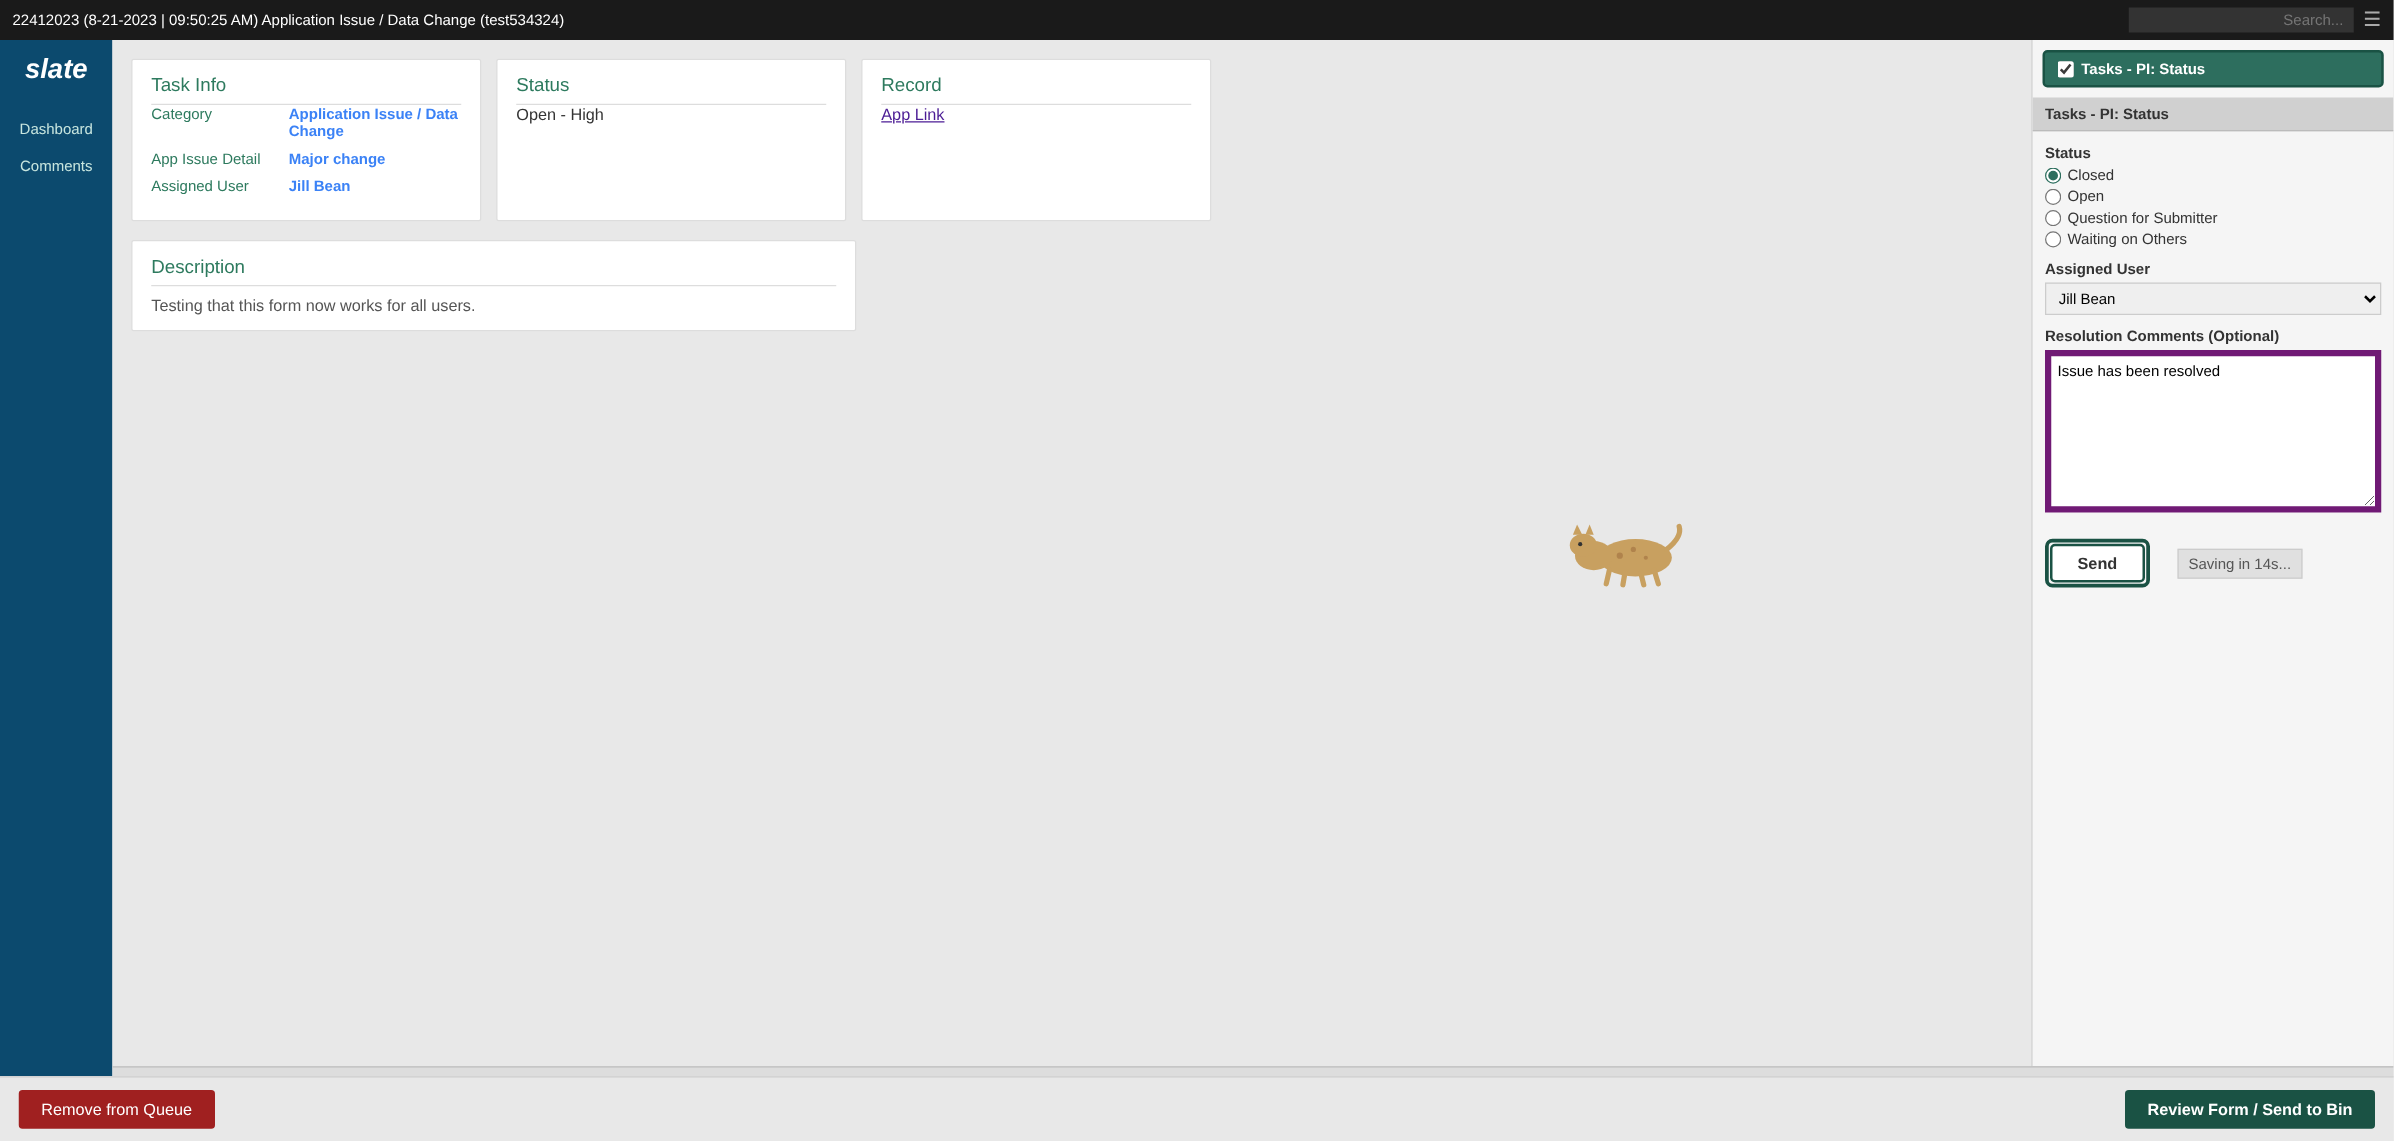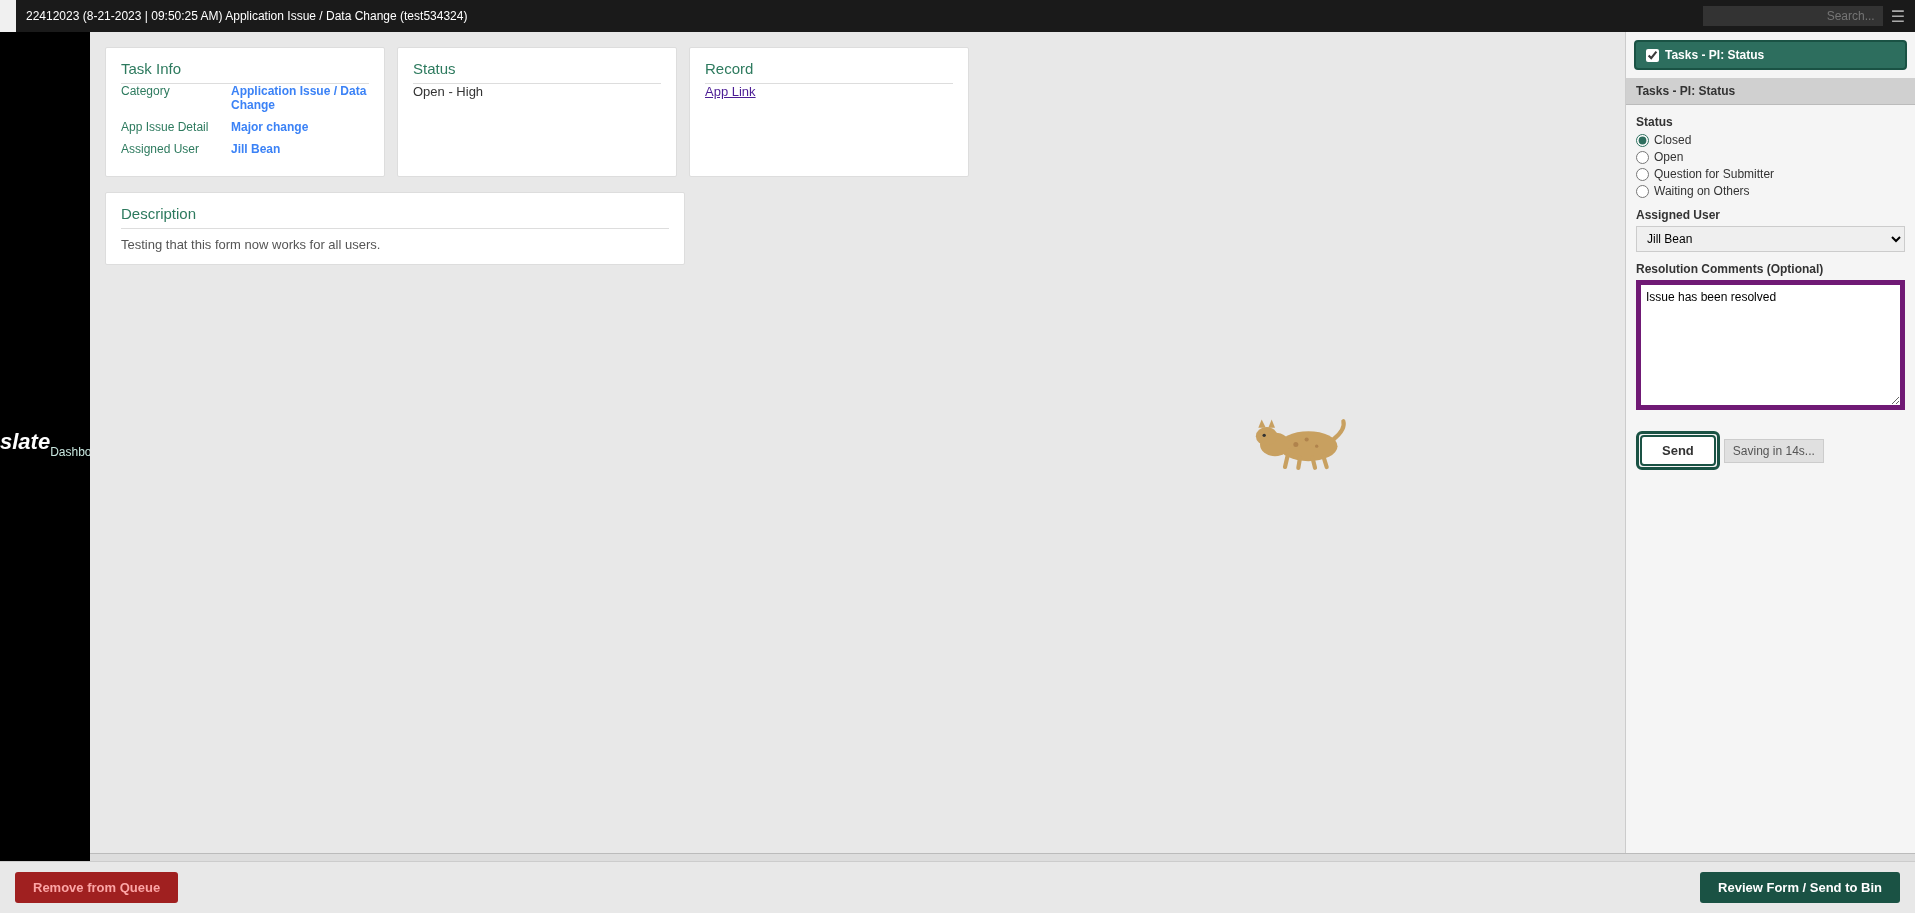--- a/index.html
+++ b/index.html
@@ -7,21 +7,20 @@
 
     
     #top-bar {
       display: flex;
       align-items: center;
       background: #1a1a1a;
       color: #fff;
       height: 32px;
       padding: 0 10px;
       flex-shrink: 0;
-      margin-left: 16px;
     }
     #top-bar .title { flex: 1; font-size: 12px; }
     #top-bar .search-input {
       background: #333;
       border: none;
       color: #ccc;
       padding: 3px 8px;
       font-size: 12px;
       width: 180px;
       text-align: right;
@@ -31,23 +30,23 @@
     
     #main-layout {
       display: flex;
       flex: 1;
       overflow: hidden;
     }
 
     
     #sidebar {
       width: 90px;
-      background: #000000;
-      display: flex;
-      flex-direction: row;
+      background: #0c4a6e;
+      display: flex;
+      flex-direction: column;
       align-items: center;
       padding-top: 10px;
       flex-shrink: 0;
     }
     #sidebar .logo {
       color: #fff;
       font-size: 22px;
       font-style: italic;
       font-weight: bold;
       margin-bottom: 20px;
@@ -203,21 +202,21 @@
       font-size: 12px;
       resize: vertical;
       font-family: Arial, sans-serif;
     }
 
     
     .send-area {
       padding: 8px 10px;
       display: flex;
       align-items: center;
-      gap: 4px;
+      gap: 22px;
     }
 
     .send-btn {
       background: #fff;
       border: 2px solid #1a5244;
       color: #333;
       padding: 6px 20px;
       font-size: 13px;
       cursor: pointer;
       border-radius: 4px;
@@ -233,25 +232,25 @@
       border-top: 1px solid #ccc;
       display: flex;
       align-items: center;
       justify-content: space-between;
       padding: 0 15px;
       flex-shrink: 0;
     }
 
     .remove-btn {
       background: #a02020;
-      color: #fca5a5;
+      color: #ffffff;
       border: none;
       padding: 8px 18px;
       font-size: 13px;
-      font-weight: bold;
+      font-weight: normal;
       cursor: pointer;
       border-radius: 3px;
     }
 
     .review-btn {
       background: #1a5244;
       color: #fff;
       border: none;
       padding: 8px 18px;
       font-size: 13px;

